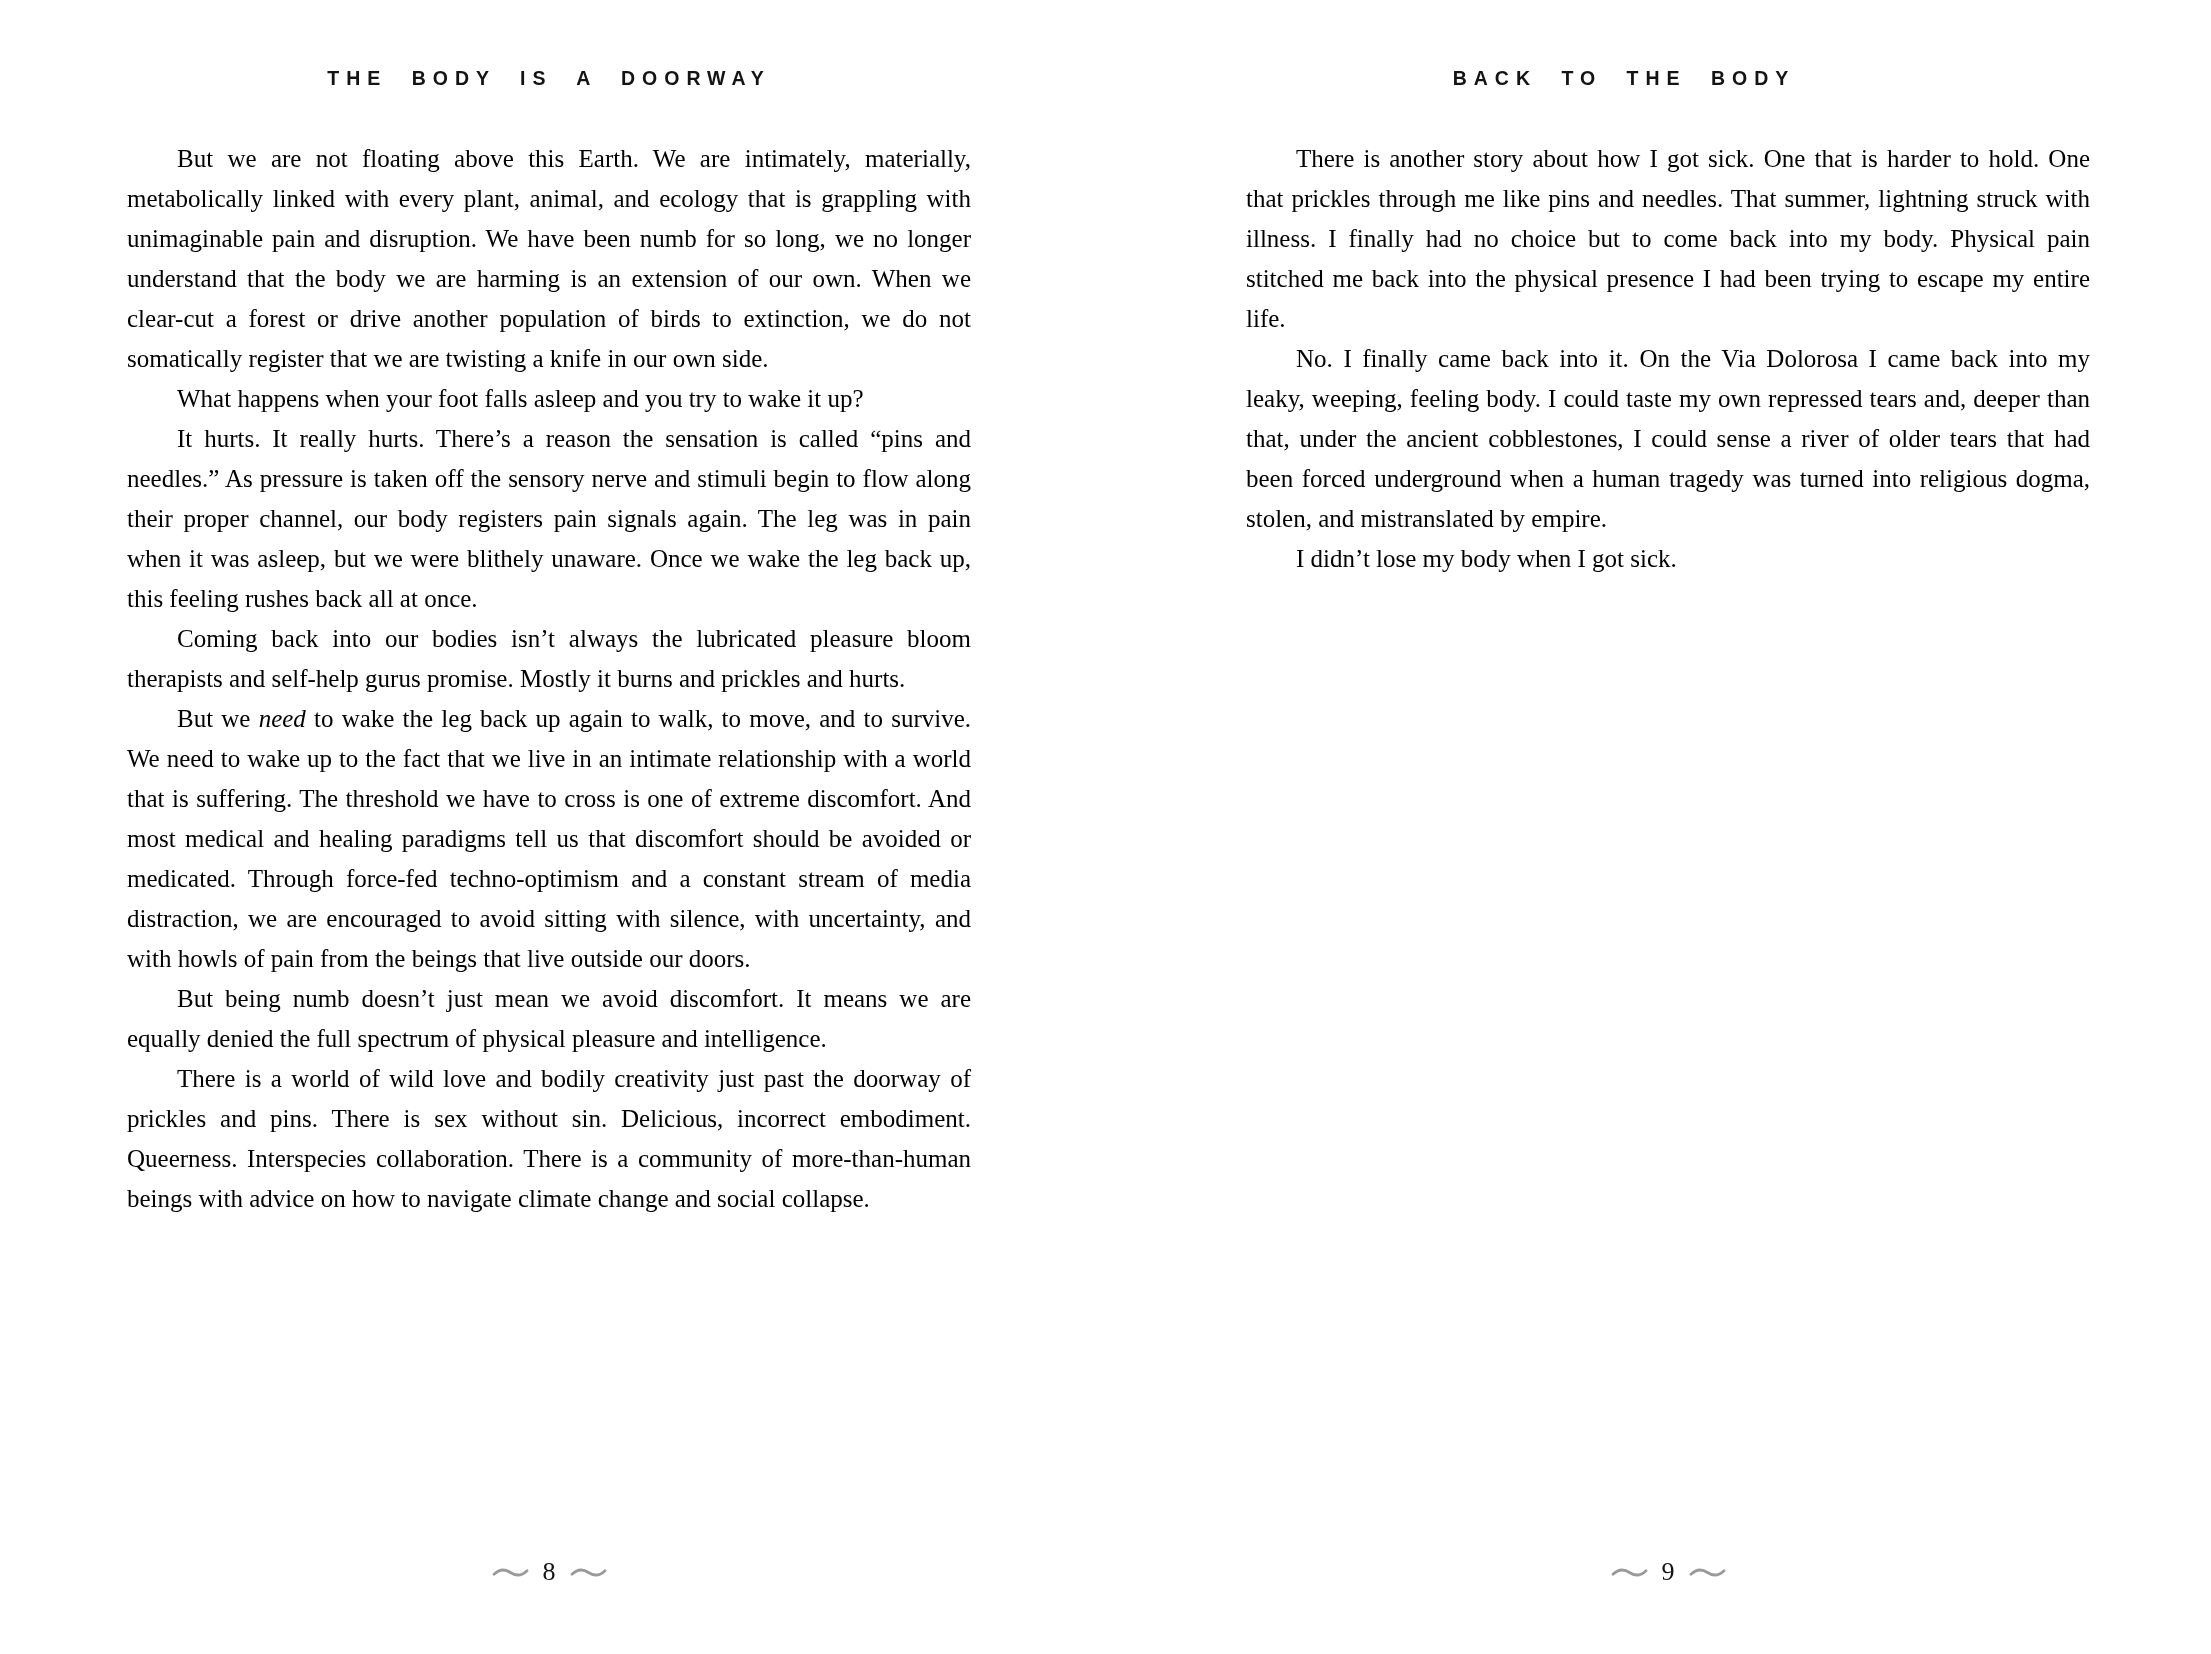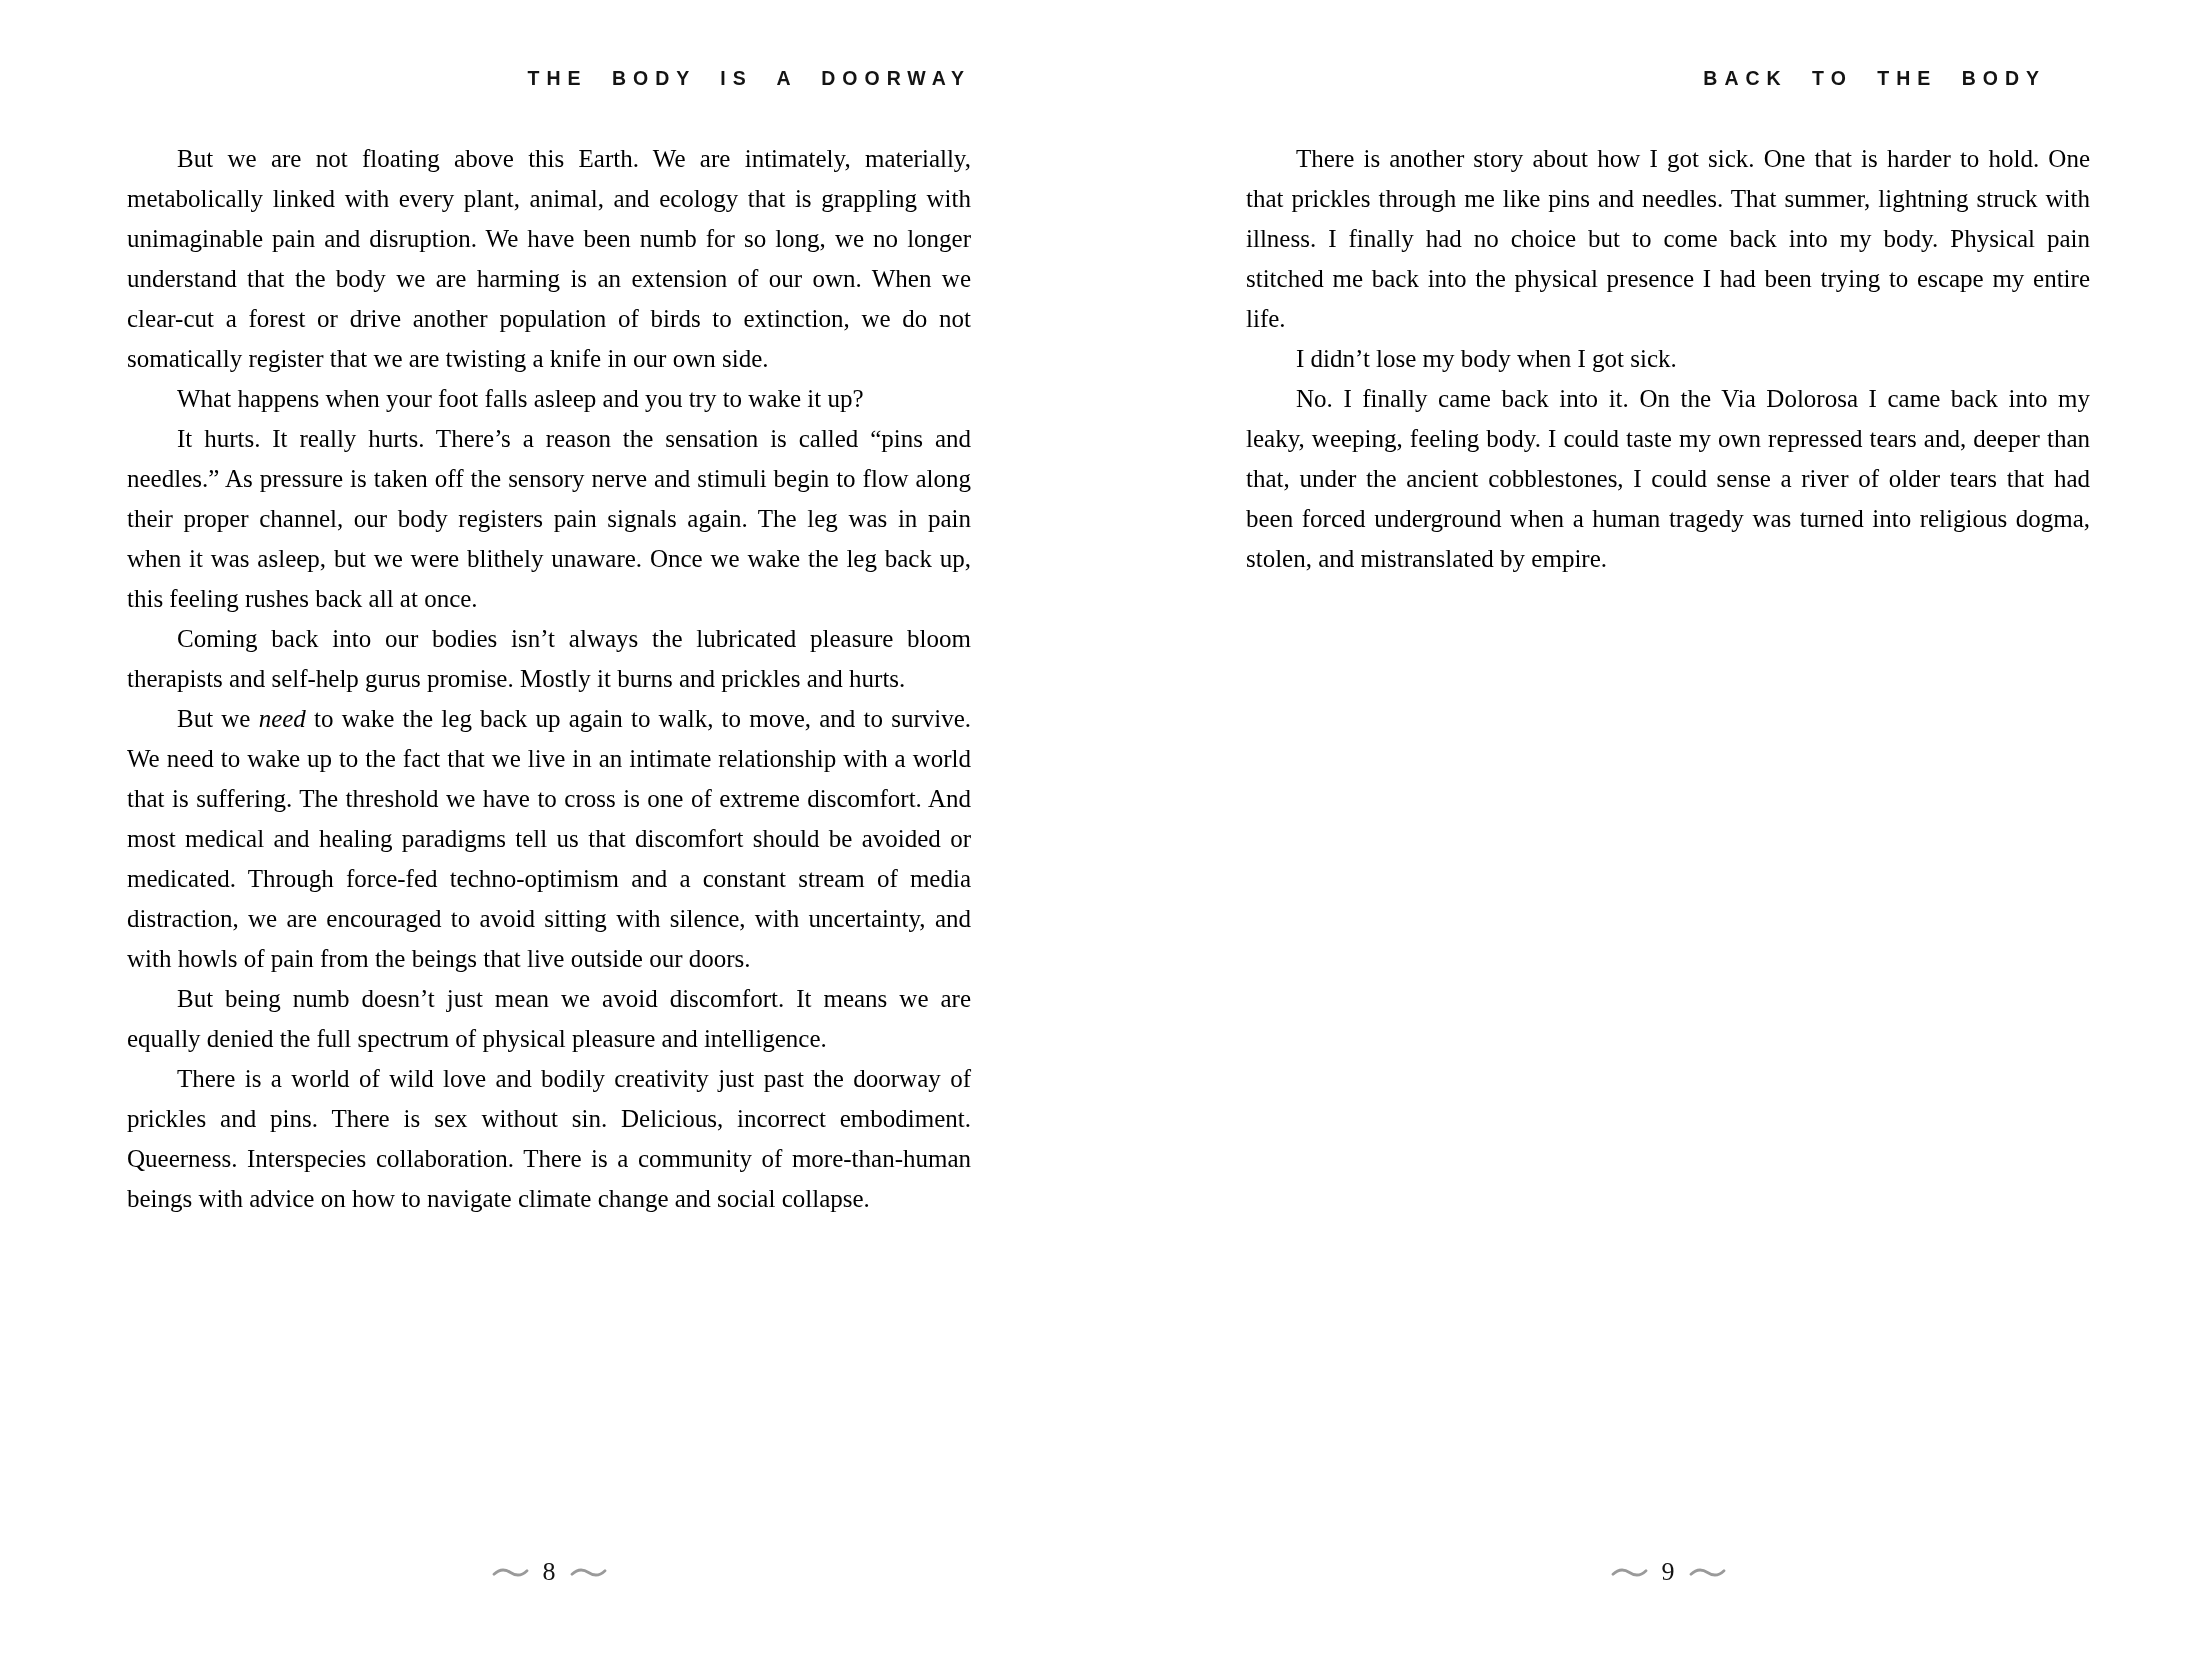--- a/index.html
+++ b/index.html
@@ -10,21 +10,21 @@
     width: 2211px;
     height: 1655px;
     background: #ffffff;
     font-family: "Liberation Serif", "DejaVu Serif", serif;
     overflow: hidden;
   }
   .running-head {
     position: absolute;
     top: 67px;
     width: 844px;
-    text-align: right;
+    text-align: center;
     font-family: "Liberation Sans", "DejaVu Sans", sans-serif;
     font-weight: bold;
     font-size: 19.5px;
     letter-spacing: 7px;
     word-spacing: 12px;
     color: #141414;
     white-space: nowrap;
   }
   .rh-left  { left: 127px; }
   .rh-right { left: 1202px; }
@@ -89,22 +89,22 @@
           <path d="M2 8 C 8 2, 14 2, 20 6 S 32 10, 38 4" fill="none" stroke="#9a9a9a" stroke-width="3" stroke-linecap="round"></path>
         </svg>
       </span>
     </footer>
   </section>
 
   <section>
     <header class="running-head rh-right">BACK TO THE BODY</header>
     <div class="text-col col-right">
         <p class="para"><span>There is another story about how I got sick. One that is harder to hold. One that prickles through me like pins and needles. That summer, lightning struck with illness. I finally had no choice but to come back into my body. Physical pain stitched me back into the physical presence I had been trying to escape my entire life.</span></p>
+        <p class="para"><span>No. I finally came back into it. On the Via Dolorosa I came back into my leaky, weeping, feeling body. I could taste my own repressed tears and, deeper than that, under the ancient cobblestones, I could sense a river of older tears that had been forced underground when a human tragedy was turned into religious dogma, stolen, and mistranslated by empire.</span></p>
         <p class="para"><span>I didn’t lose my body when I got sick.</span></p>
-        <p class="para"><span>No. I finally came back into it. On the Via Dolorosa I came back into my leaky, weeping, feeling body. I could taste my own repressed tears and, deeper than that, under the ancient cobblestones, I could sense a river of older tears that had been forced underground when a human tragedy was turned into religious dogma, stolen, and mistranslated by empire.</span></p>
       </div>
     <footer class="page-footer footer-right">
       <span class="swash">
         <svg width="37" height="11" viewBox="0 0 40 12">
           <path d="M2 8 C 8 2, 14 2, 20 6 S 32 10, 38 4" fill="none" stroke="#9a9a9a" stroke-width="3" stroke-linecap="round"></path>
         </svg>
       </span>
       <span class="folio">9</span>
       <span class="swash">
         <svg width="37" height="11" viewBox="0 0 40 12">

